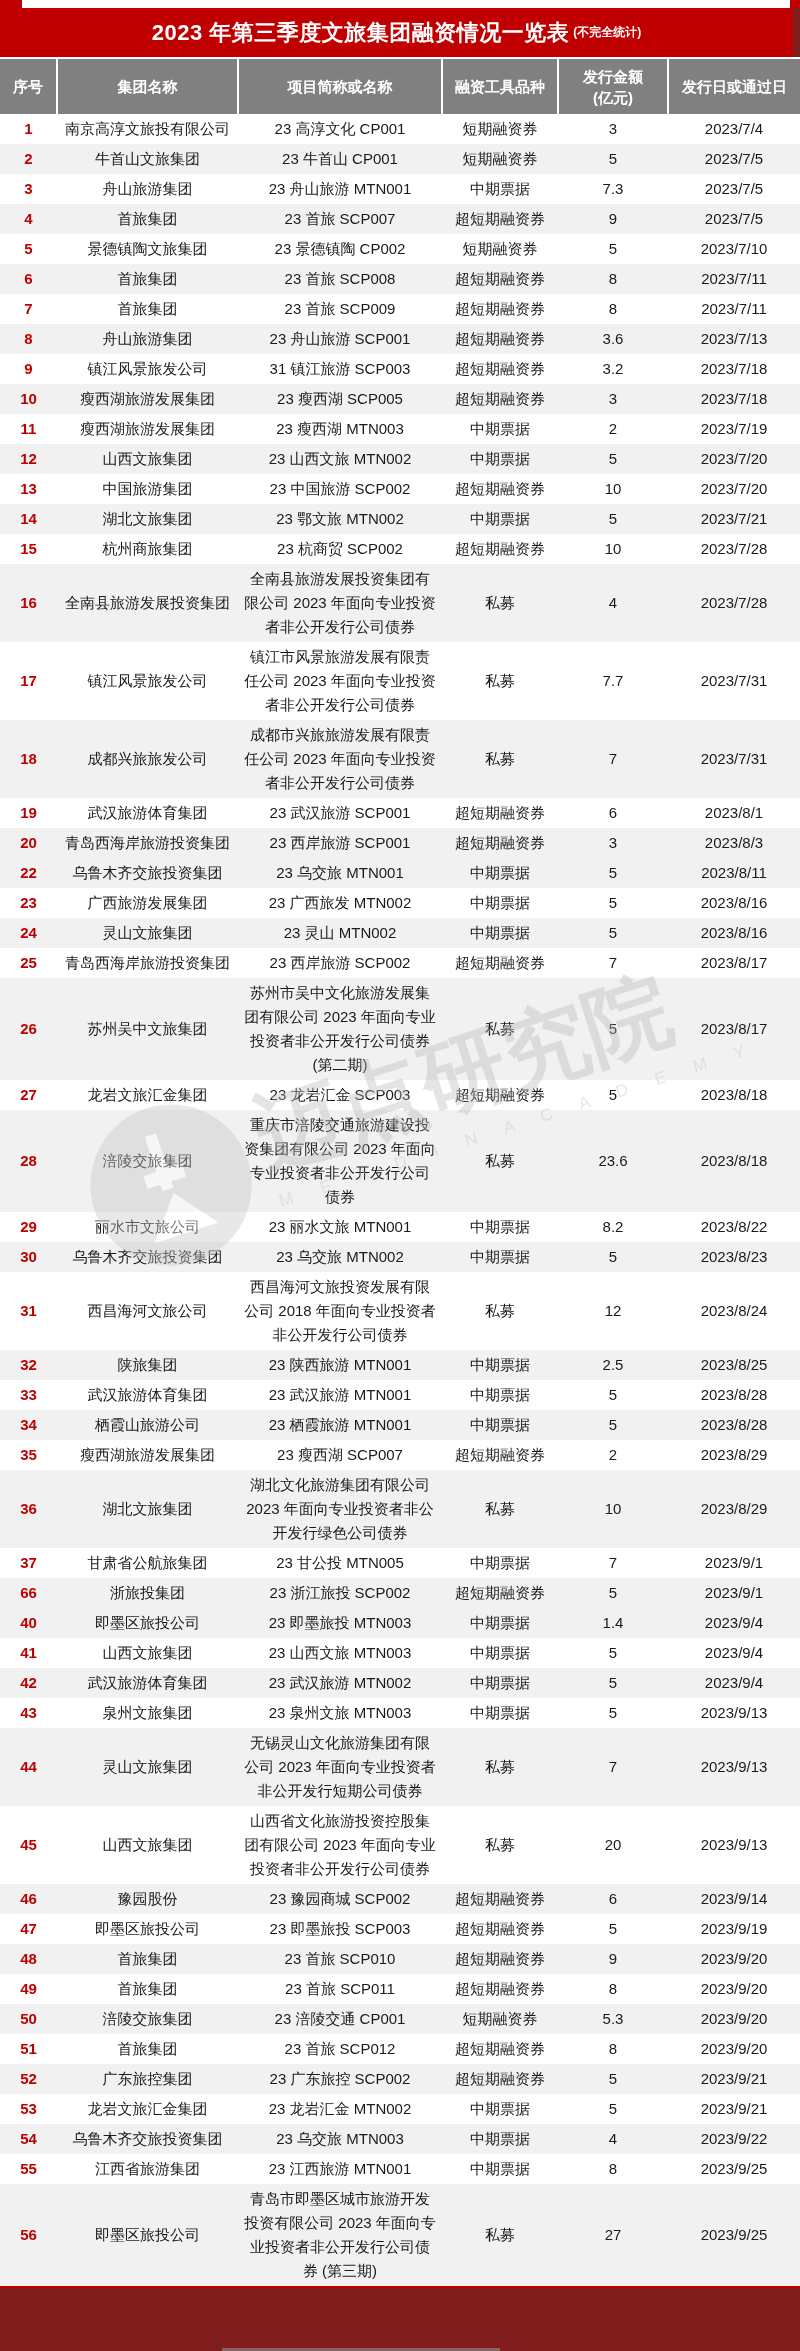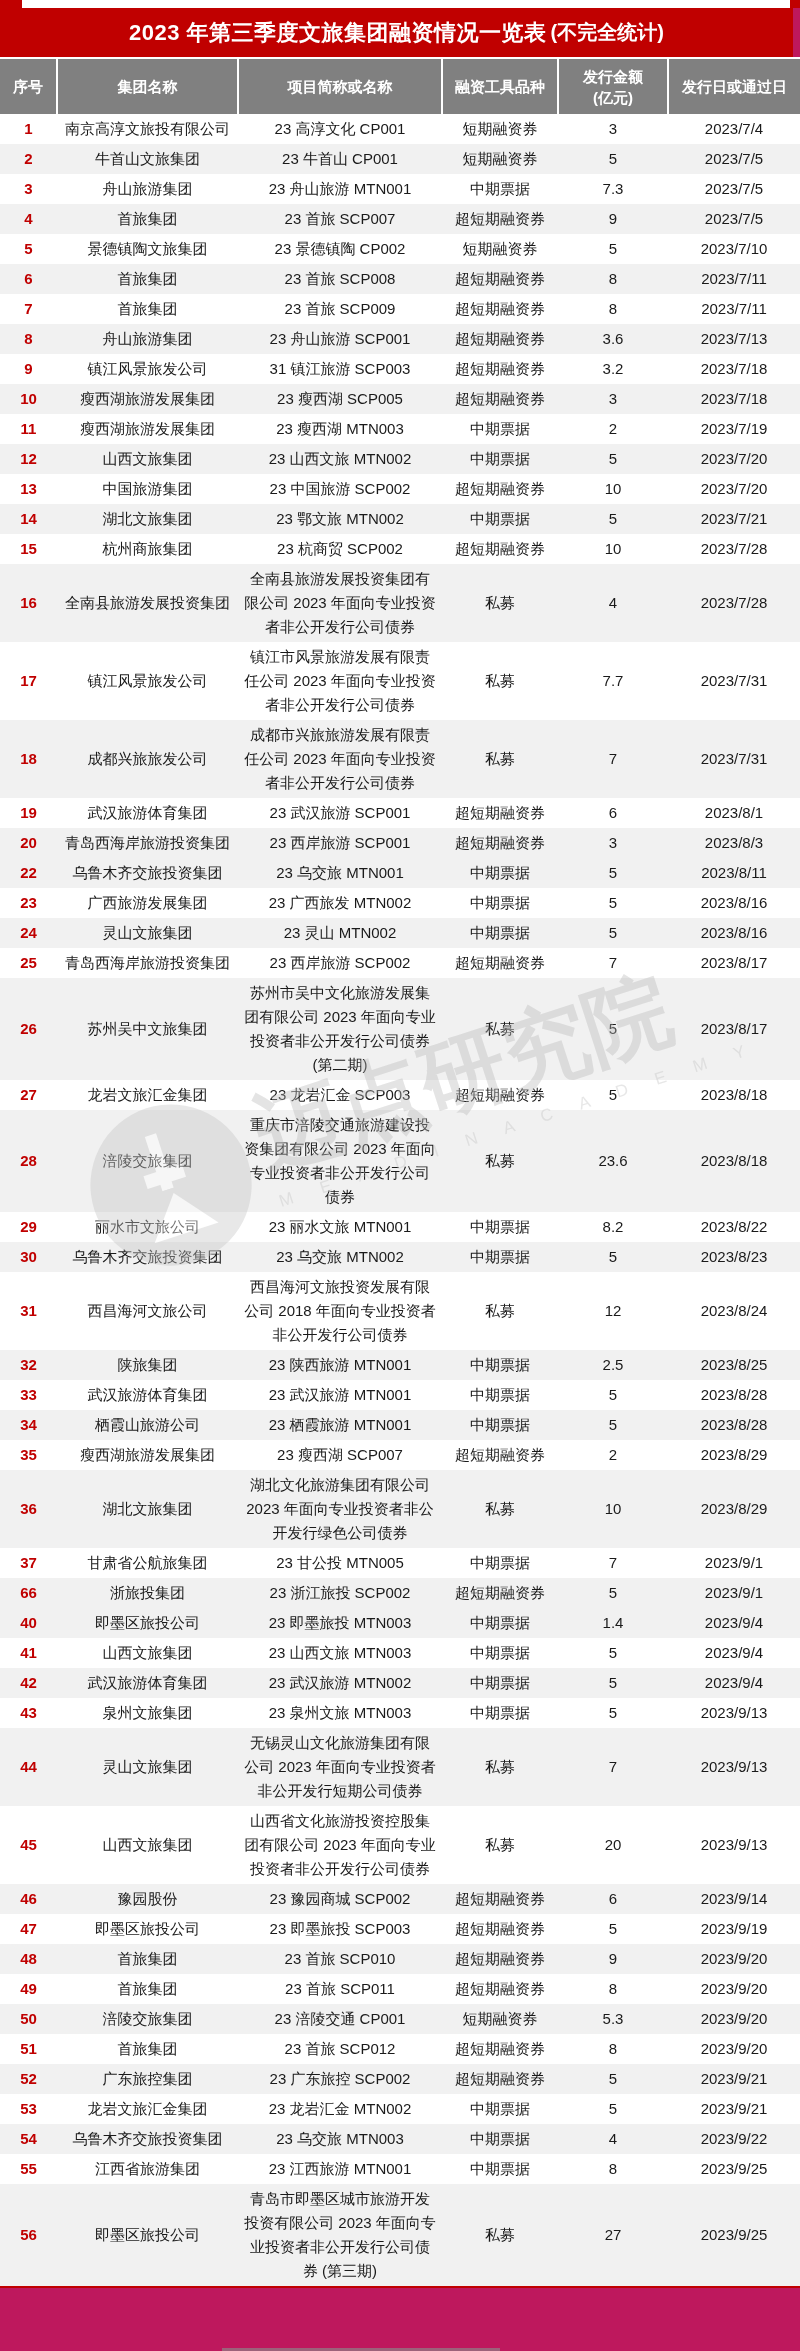--- a/index.html
+++ b/index.html
@@ -1,28 +1,28 @@
 <!DOCTYPE html>
 <html><head>
 <meta charset="utf-8">
 <style>
   html,body{margin:0;padding:0;background:#ffffff;}
   body{font-family:"Liberation Sans","DejaVu Sans",sans-serif;}
-  .page{position:relative;width:800px;height:2351px;margin:0 auto;background:#be185d;overflow:hidden;}
+  .page{position:relative;width:800px;height:2351px;margin:0 auto;background:#7f1d1d;overflow:hidden;}
 
   
   .top-strip{position:relative;height:8px;background:#fff;}
   .corner{position:absolute;top:0;height:8px;background:#C00000;}
   .corner.left{left:0;width:22px;}
   .corner.right{right:0;width:10px;}
 
   
   .title-bar{height:49px;margin-right:7px;background:#C00000;display:flex;align-items:center;justify-content:center;color:#fff;}
   .title-main{font-size:22px;font-weight:bold;letter-spacing:.5px;}
-  .title-suffix{font-size:20px;font-weight:bold;margin-left:4px;}
+  .title-suffix{font-size:12px;font-weight:bold;margin-left:4px;}
 
   .gap{height:2px;background:#fff;}
 
   
   table{width:800px;border-collapse:collapse;table-layout:fixed;}
   col.c1{width:57px;}col.c2{width:181px;}col.c3{width:204px;}
   col.c4{width:116px;}col.c5{width:110px;}col.c6{width:132px;}
   thead th{background:#808080;color:#fff;font-size:15px;font-weight:bold;
     text-align:center;vertical-align:middle;padding:6px 2px;height:43px;
     white-space:pre-line;line-height:21px;}

